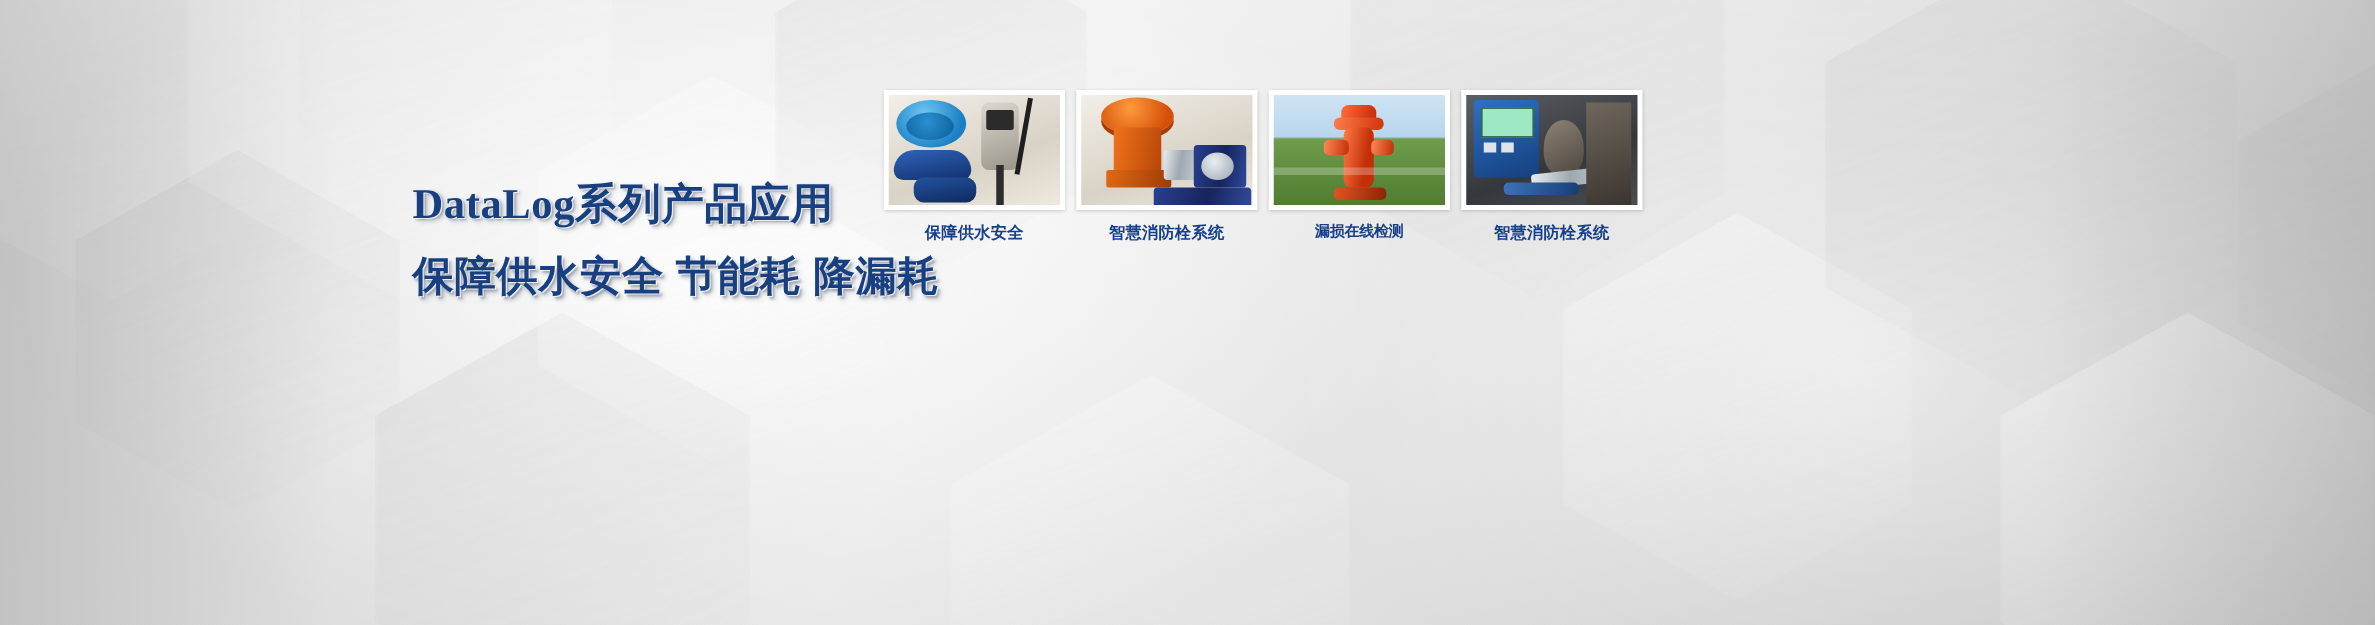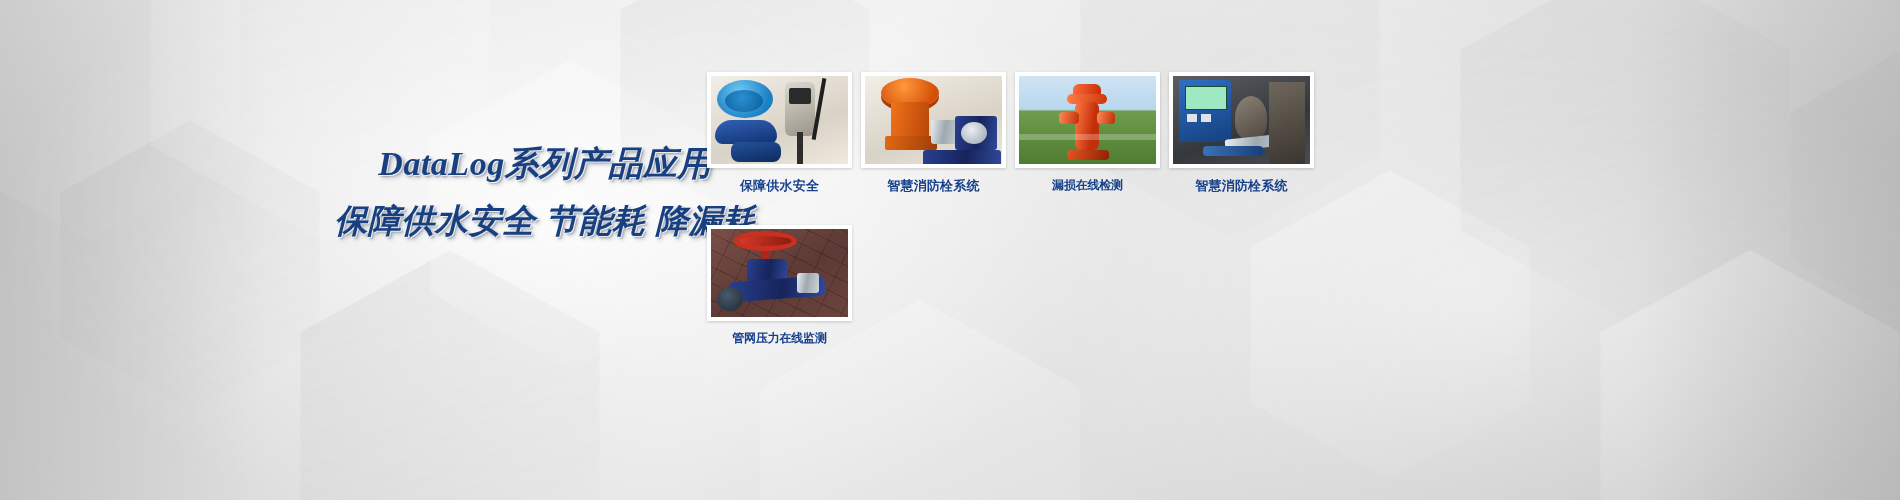--- a/index.html
+++ b/index.html
@@ -28,22 +28,20 @@
   }
   .vig{position:absolute;inset:0;pointer-events:none;
     background:
       linear-gradient(90deg, rgba(150,150,150,.28) 0%, rgba(150,150,150,0) 14%, rgba(150,150,150,0) 86%, rgba(150,150,150,.30) 100%),
       linear-gradient(180deg, rgba(255,255,255,.18) 0%, rgba(255,255,255,0) 30%, rgba(160,160,160,.10) 100%);
   }
 
   
   .headline{
     position:absolute;left:330px;top:142px;width:430px;
-    text-align:center;
-    font-style:italic;
   }
   .hl-line{
     color:#184080;
     font-weight:bold;
     white-space:nowrap;
     text-shadow:
       1px 1px 0 rgba(255,255,255,.75),
       2px 2px 2px rgba(90,100,120,.45),
       3px 3px 4px rgba(70,80,100,.28);
     letter-spacing:.5px;
@@ -193,30 +191,16 @@
           <div class="obj" style="left:28px;top:38px;width:10px;height:8px;background:#dfe4e8;"></div>
           <div class="obj" style="left:62px;top:20px;width:32px;height:44px;border-radius:50% 50% 40% 40%;background:linear-gradient(150deg,#8d8376,#4c463e);"></div>
           <div class="obj steel" style="left:52px;top:60px;width:70px;height:12px;transform:rotate(-6deg);"></div>
           <div class="obj" style="left:96px;top:6px;width:36px;height:82px;background:linear-gradient(160deg,#6f675c,#3a352f);"></div>
           <div class="obj" style="left:30px;top:70px;width:60px;height:10px;background:linear-gradient(100deg,#3b72b8,#173f79);border-radius:4px;"></div>
         </div>
       </div>
       <div class="cap">智慧消防栓系统</div>
     </div>
 
-    <div class="cell">
-      <div class="thumb">
-        <div class="pic brick">
-          <div class="obj" style="left:28px;top:4px;width:52px;height:14px;border-radius:8px;background:linear-gradient(100deg,#d63a2a,#8d1b10);"></div>
-          <div class="obj" style="left:50px;top:14px;width:8px;height:18px;background:#b0261a;"></div>
-          <div class="obj" style="left:22px;top:2px;width:64px;height:20px;border-radius:50%;border:5px solid #c8301f;box-sizing:border-box;"></div>
-          <div class="obj navy" style="left:36px;top:30px;width:40px;height:26px;border-radius:4px;"></div>
-          <div class="obj navy" style="left:18px;top:50px;width:96px;height:20px;border-radius:5px;transform:rotate(-4deg);"></div>
-          <div class="obj steel" style="left:86px;top:44px;width:22px;height:20px;border-radius:3px;"></div>
-          <div class="obj" style="left:6px;top:58px;width:26px;height:24px;border-radius:50%;background:radial-gradient(circle at 40% 35%,#4a5a6a,#1d2731);"></div>
-        </div>
-      </div>
-      <div class="cap small">管网压力在线监测</div>
-    </div>
 
 
   </div>
 </div>
 
 </body></html>

